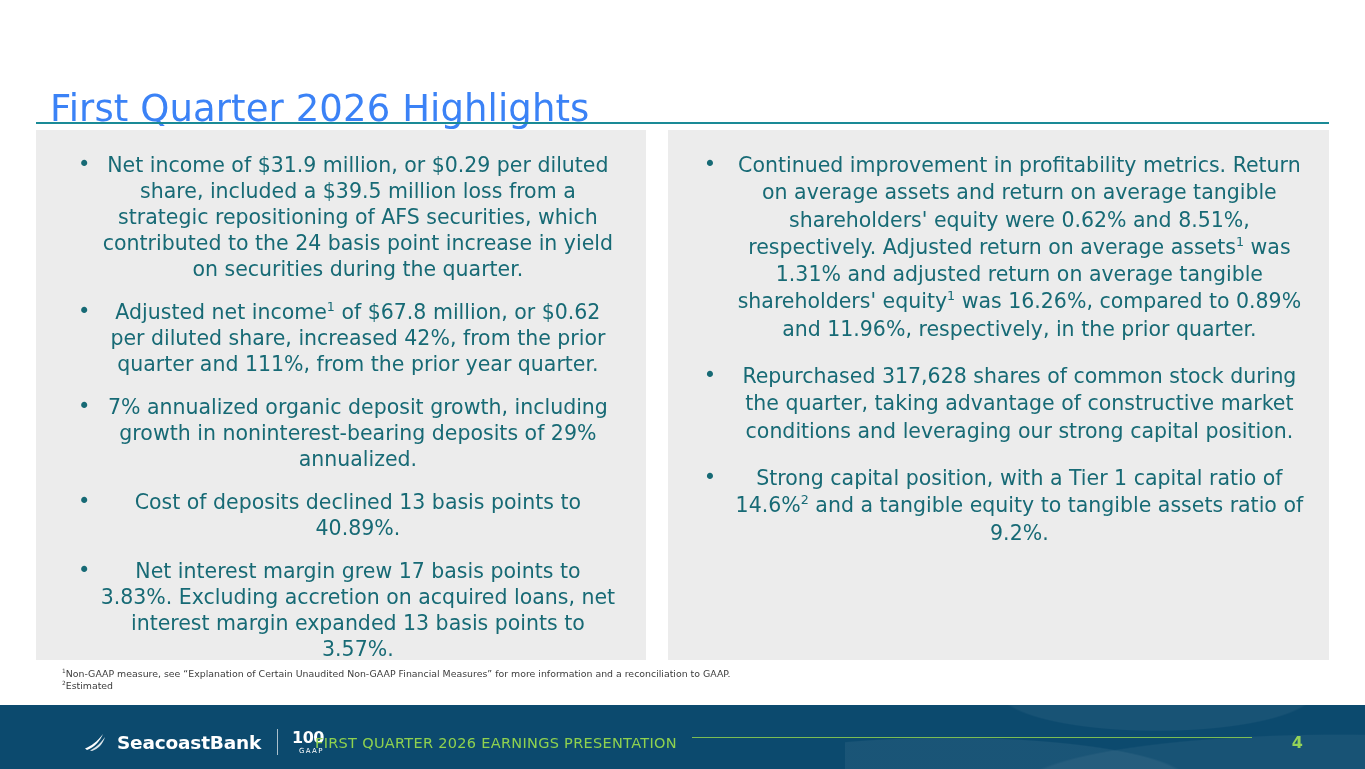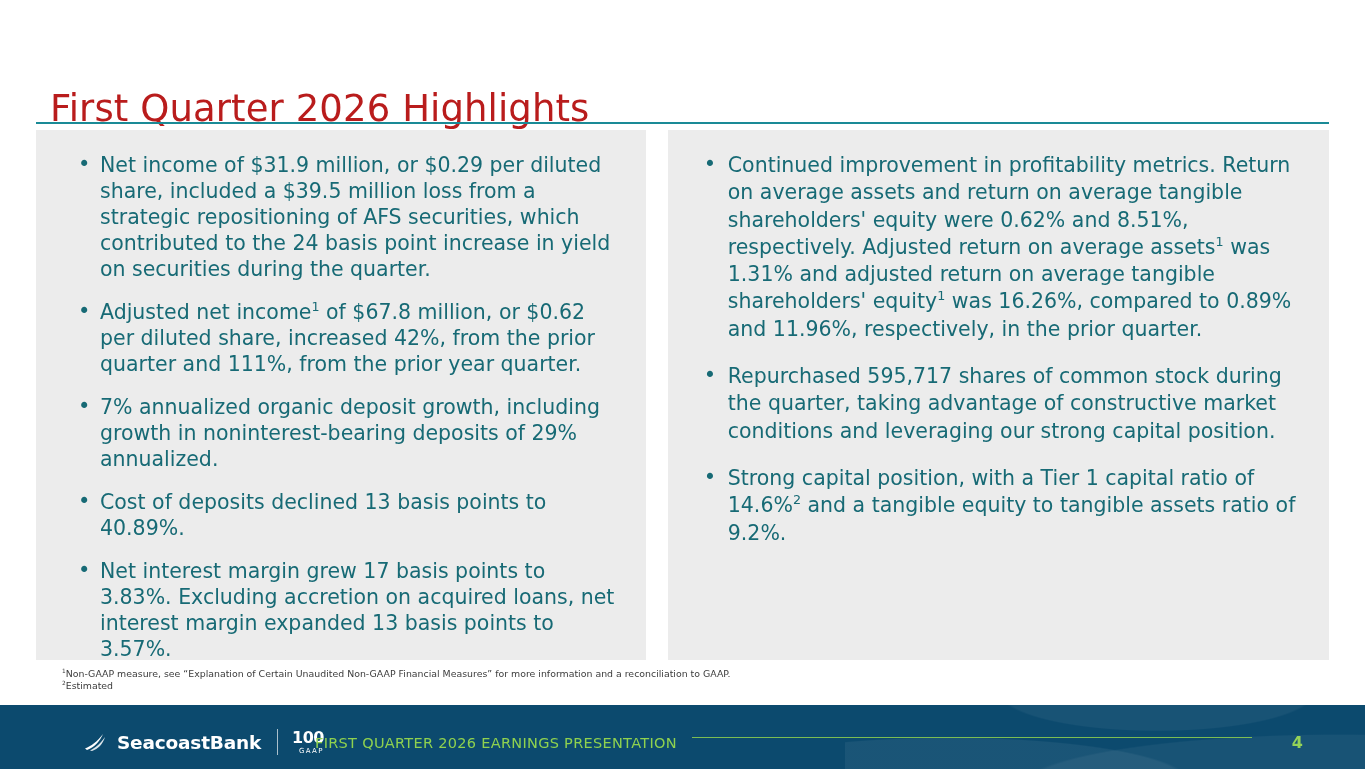--- a/index.html
+++ b/index.html
@@ -21,21 +21,21 @@
     height: 769px;
     box-sizing: border-box;
   }
 
   
   .title {
     position: absolute;
     left: 50px;
     top: 62px;
     font-size: 37px;
-    color: #b91c1c;
+    color: #3b82f6;
     font-weight: 400;
     letter-spacing: 0.1px;
     white-space: nowrap;
   }
   .title-rule {
     position: absolute;
     left: 36px;
     top: 122px;
     width: 1293px;
     height: 2px;
@@ -44,20 +44,21 @@
 
   
   .panels {
     position: absolute;
     left: 36px;
     top: 130px;
     width: 1293px;
     height: 530px;
     display: flex;
     gap: 22px;
+    text-align: center;
   }
   .panel {
     background: #ececec;
     box-sizing: border-box;
     padding: 22px 30px 20px 30px;
   }
   .panel-left {
     width: 655px;
   }
   .panel-right {
@@ -230,21 +231,21 @@
           <li>Adjusted net income<sup>1</sup> of $67.8 million, or $0.62 per diluted share, increased 42%, from the prior quarter and 111%, from the prior year quarter.</li>
           <li>7% annualized organic deposit growth, including growth in noninterest-bearing deposits of 29% annualized.</li>
           <li>Cost of deposits declined 13 basis points to 40.89%.</li>
           <li>Net interest margin grew 17 basis points to 3.83%. Excluding accretion on acquired loans, net interest margin expanded 13 basis points to 3.57%.</li>
         </ul>
     </div>
 
     <div class="panel panel-right">
       <ul class="bullets">
           <li>Continued improvement in profitability metrics. Return on average assets and return on average tangible shareholders' equity were 0.62% and 8.51%, respectively. Adjusted return on average assets<sup>1</sup> was 1.31% and adjusted return on average tangible shareholders' equity<sup>1</sup> was 16.26%, compared to 0.89% and 11.96%, respectively, in the prior quarter.</li>
-          <li>Repurchased 595,717 shares of common stock during the quarter, taking advantage of constructive market conditions and leveraging our strong capital position.</li>
+          <li>Repurchased 317,628 shares of common stock during the quarter, taking advantage of constructive market conditions and leveraging our strong capital position.</li>
           <li>Strong capital position, with a Tier 1 capital ratio of 14.6%<sup>2</sup> and a tangible equity to tangible assets ratio of 9.2%.</li>
         </ul>
     </div>
 
   </div>
 
   <div class="footnotes">
       <div><sup>1</sup>Non-GAAP measure, see “Explanation of Certain Unaudited Non-GAAP Financial Measures” for more information and a reconciliation to GAAP.</div>
       <div><sup>2</sup>Estimated</div>
     </div>

